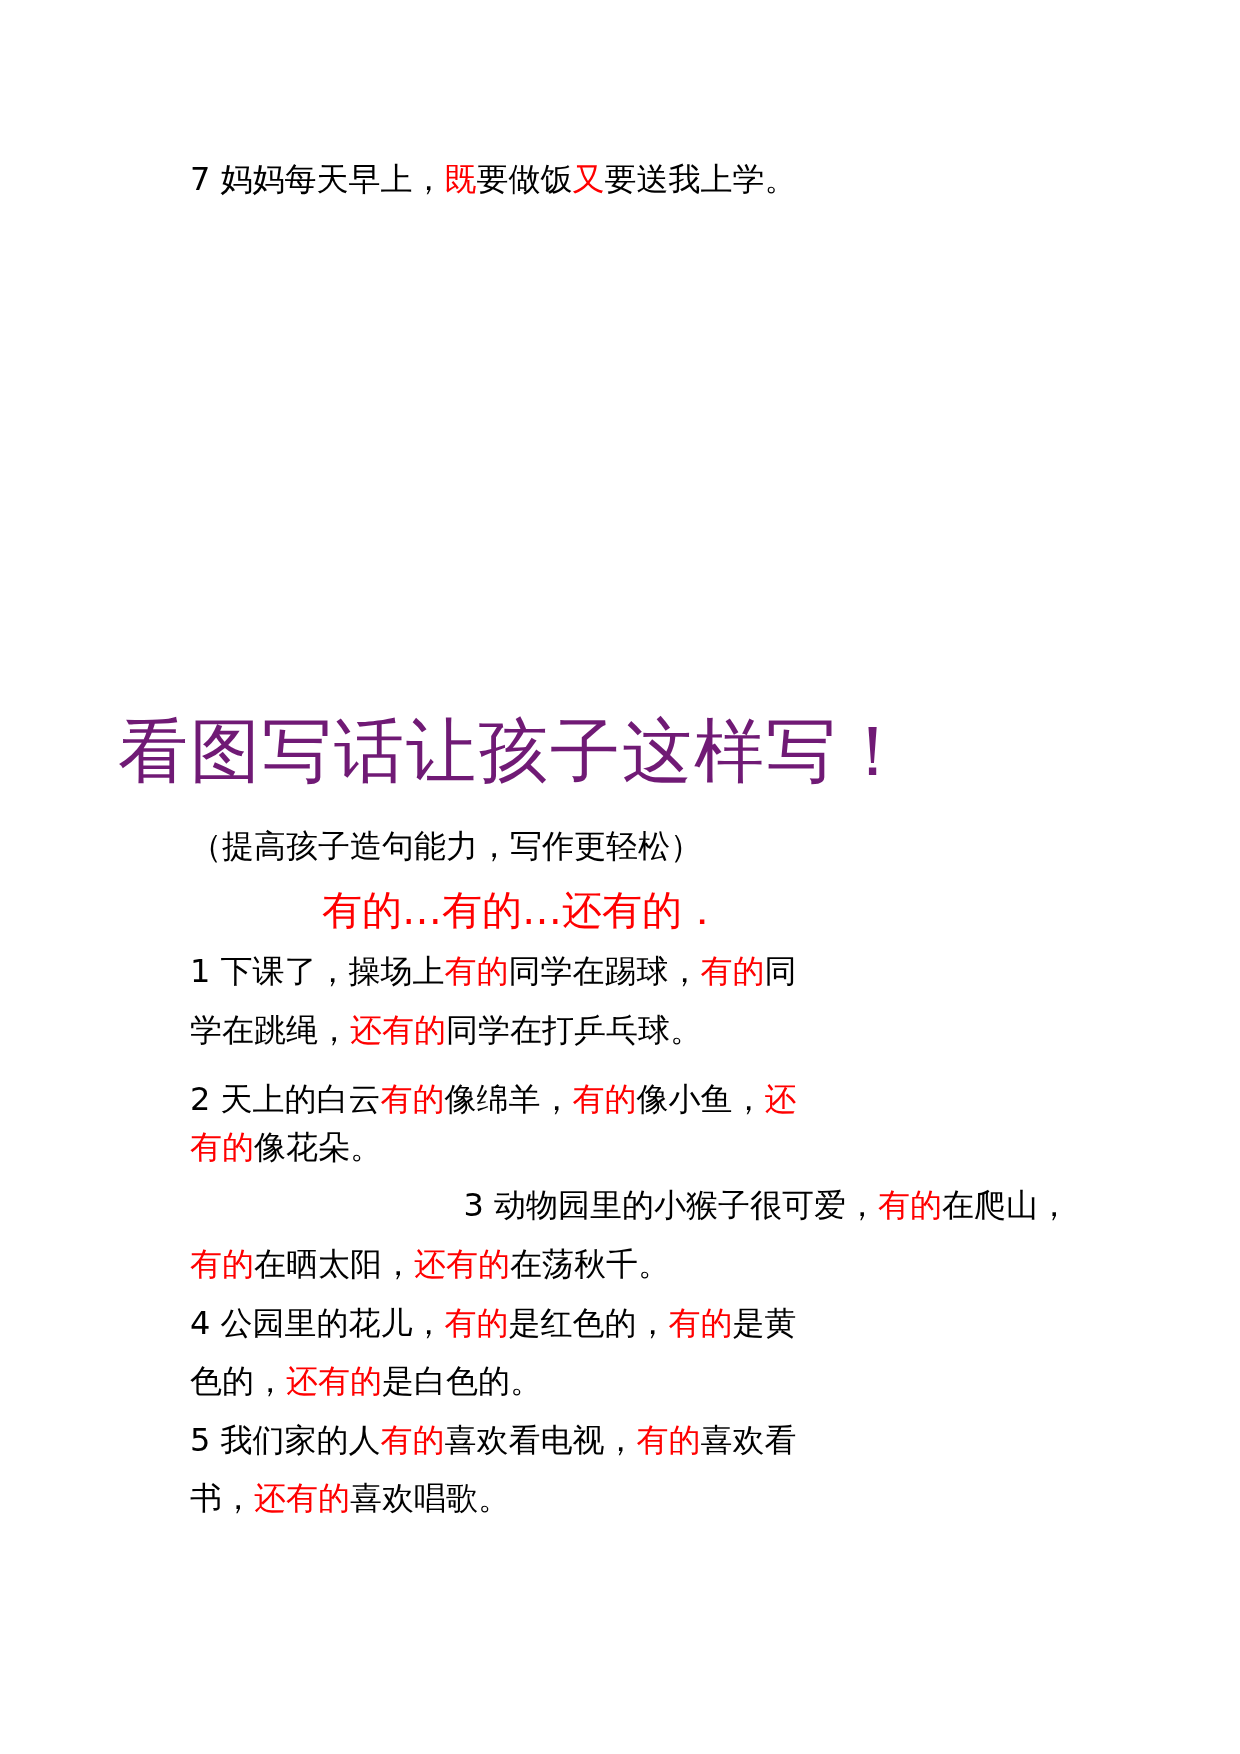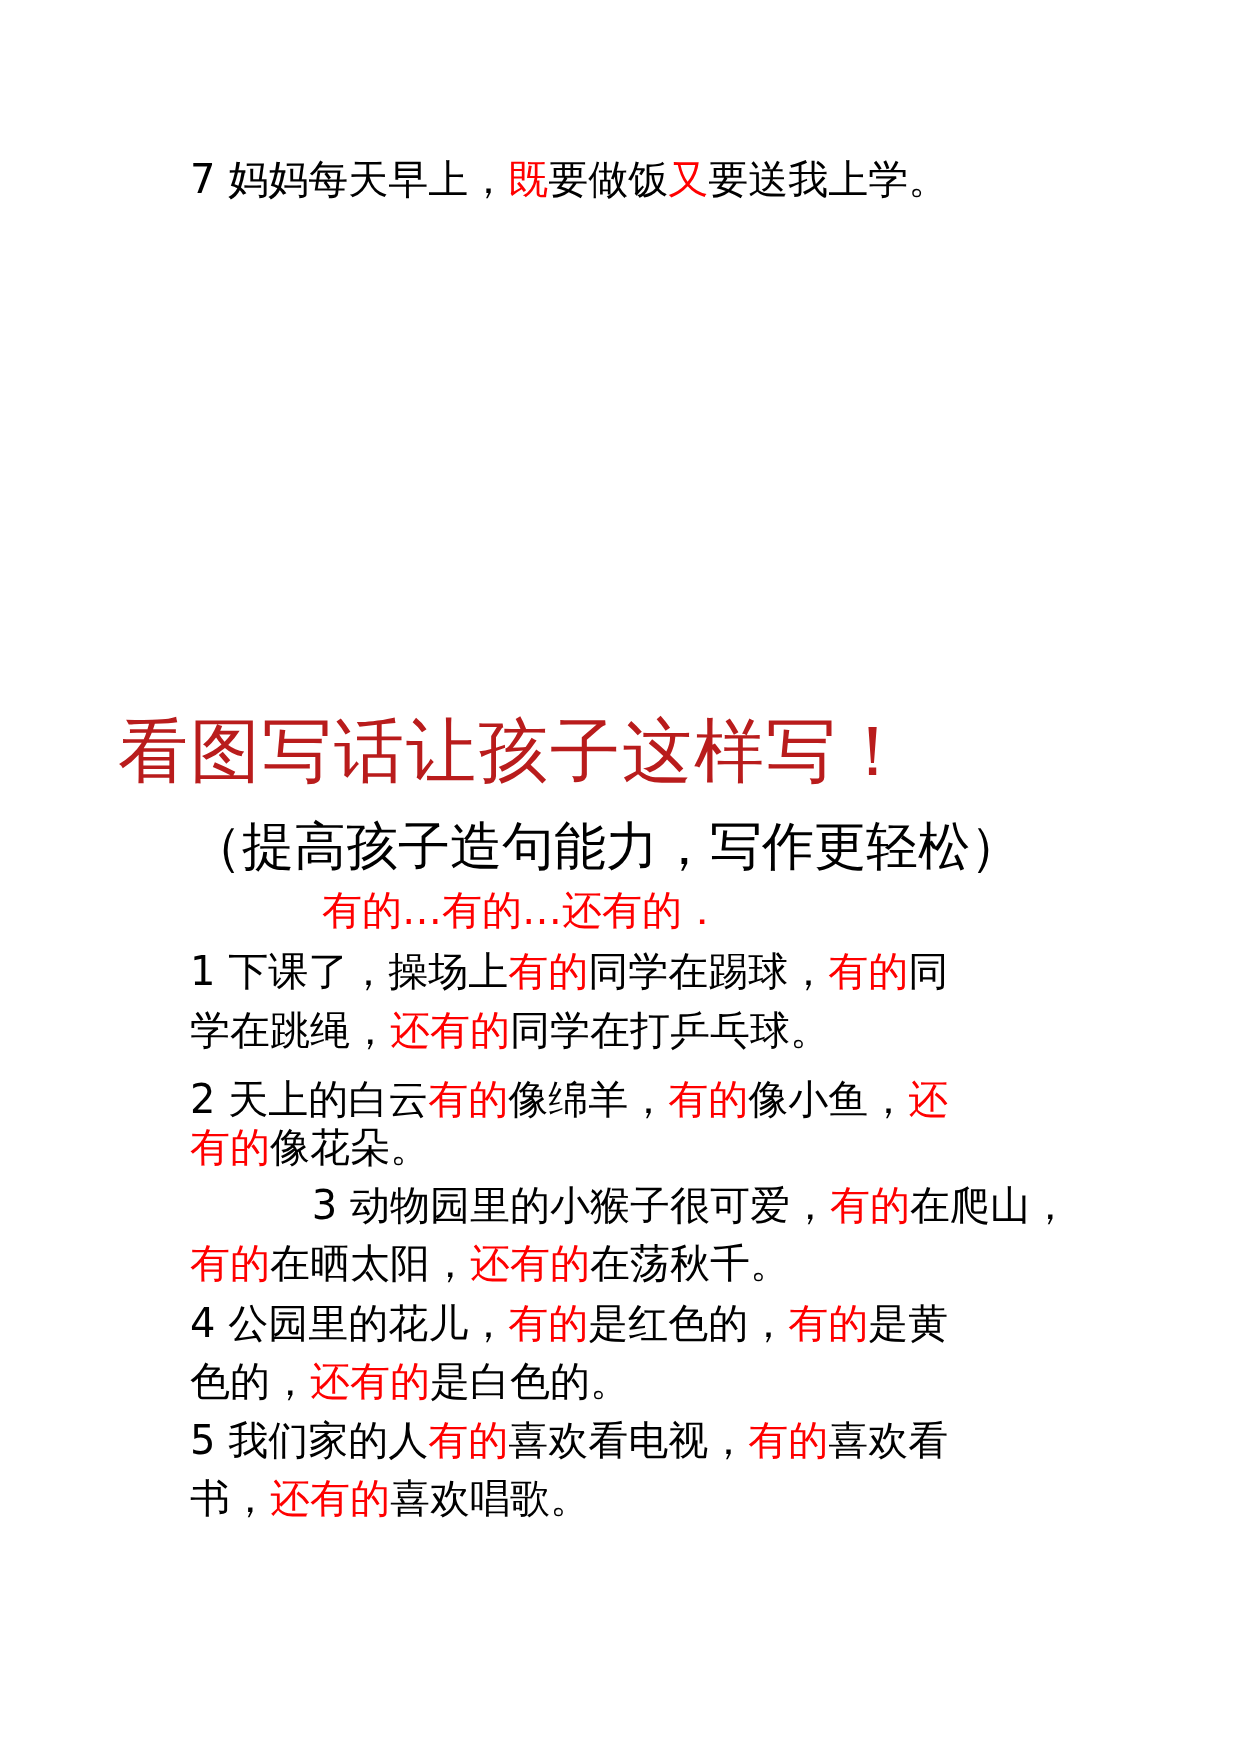--- a/index.html
+++ b/index.html
@@ -17,43 +17,43 @@
     }
     .page {
       position: absolute;
       left: 0; top: 0;
       width: 1240px; height: 1754px;
     }
     .line {
       position: absolute;
       left: 190px;
       width: 880px;
-      font-size: 40px;
+      font-size: 32px;
       line-height: 66px;
       white-space: nowrap;
       letter-spacing: 0px;
     }
     .seg-red { color: #ff0000; }
     .seg-black { color: #000000; }
     .title {
       position: absolute;
       left: 0;
       width: 1028px;
       top: 706px;
       text-align: center;
       font-size: 70px;
       line-height: 90px;
-      color: #b91c1c;
+      color: #701a75;
       letter-spacing: 2px;
     }
     .subtitle {
       position: absolute;
       left: 190px;
       top: 816px;
-      font-size: 52px;
+      font-size: 32px;
       line-height: 60px;
       color: #000000;
     }
     .pattern {
       position: absolute;
       left: 0;
       width: 1044px;
       top: 880px;
       text-align: center;
       font-size: 40px;

